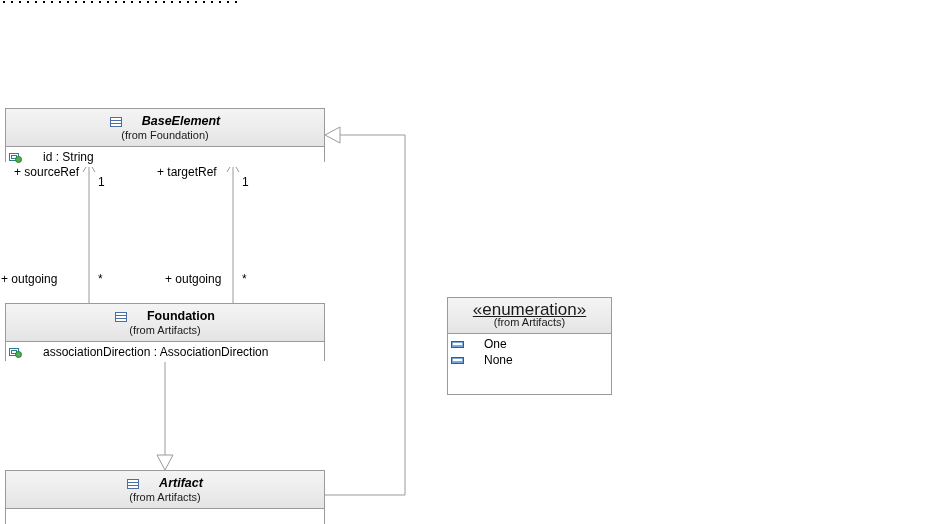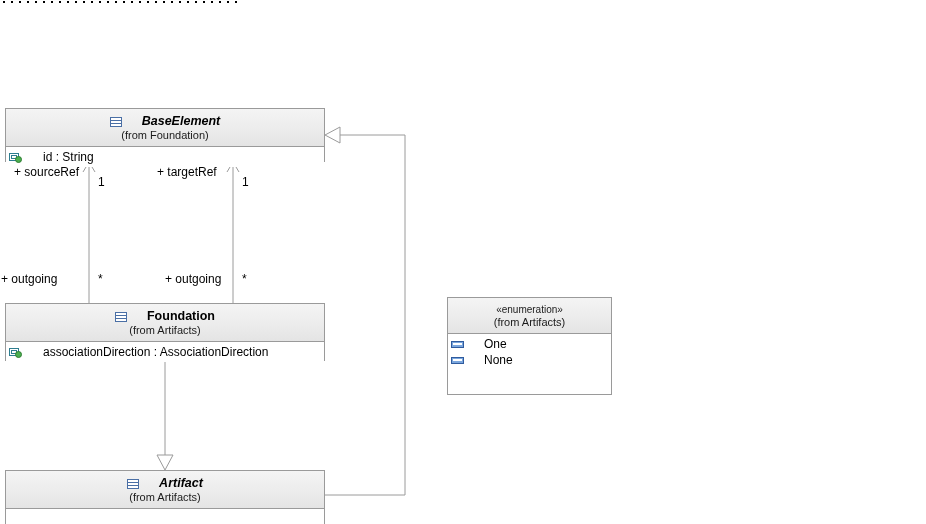--- a/index.html
+++ b/index.html
@@ -36,24 +36,25 @@
     background: #ffffff;
   }
   .uml-header {
     box-sizing: border-box;
     background: linear-gradient(to bottom, #f4f4f4 0%, #ececec 55%, #e4e4e4 100%);
     border-bottom: 1px solid #9a9a9a;
     padding: 5px 4px 4px 4px;
     text-align: center;
   }
   .stereotype {
-    font-size: 10px;
+    font-size: 17px;
     color: #1a1a1a;
     line-height: 13px;
     white-space: nowrap;
+    text-decoration: underline;
   }
   .name-line {
     display: flex;
     align-items: center;
     justify-content: center;
     gap: 20px;
     line-height: 15px;
   }
   .cls-name {
     font-size: 12.5px;

